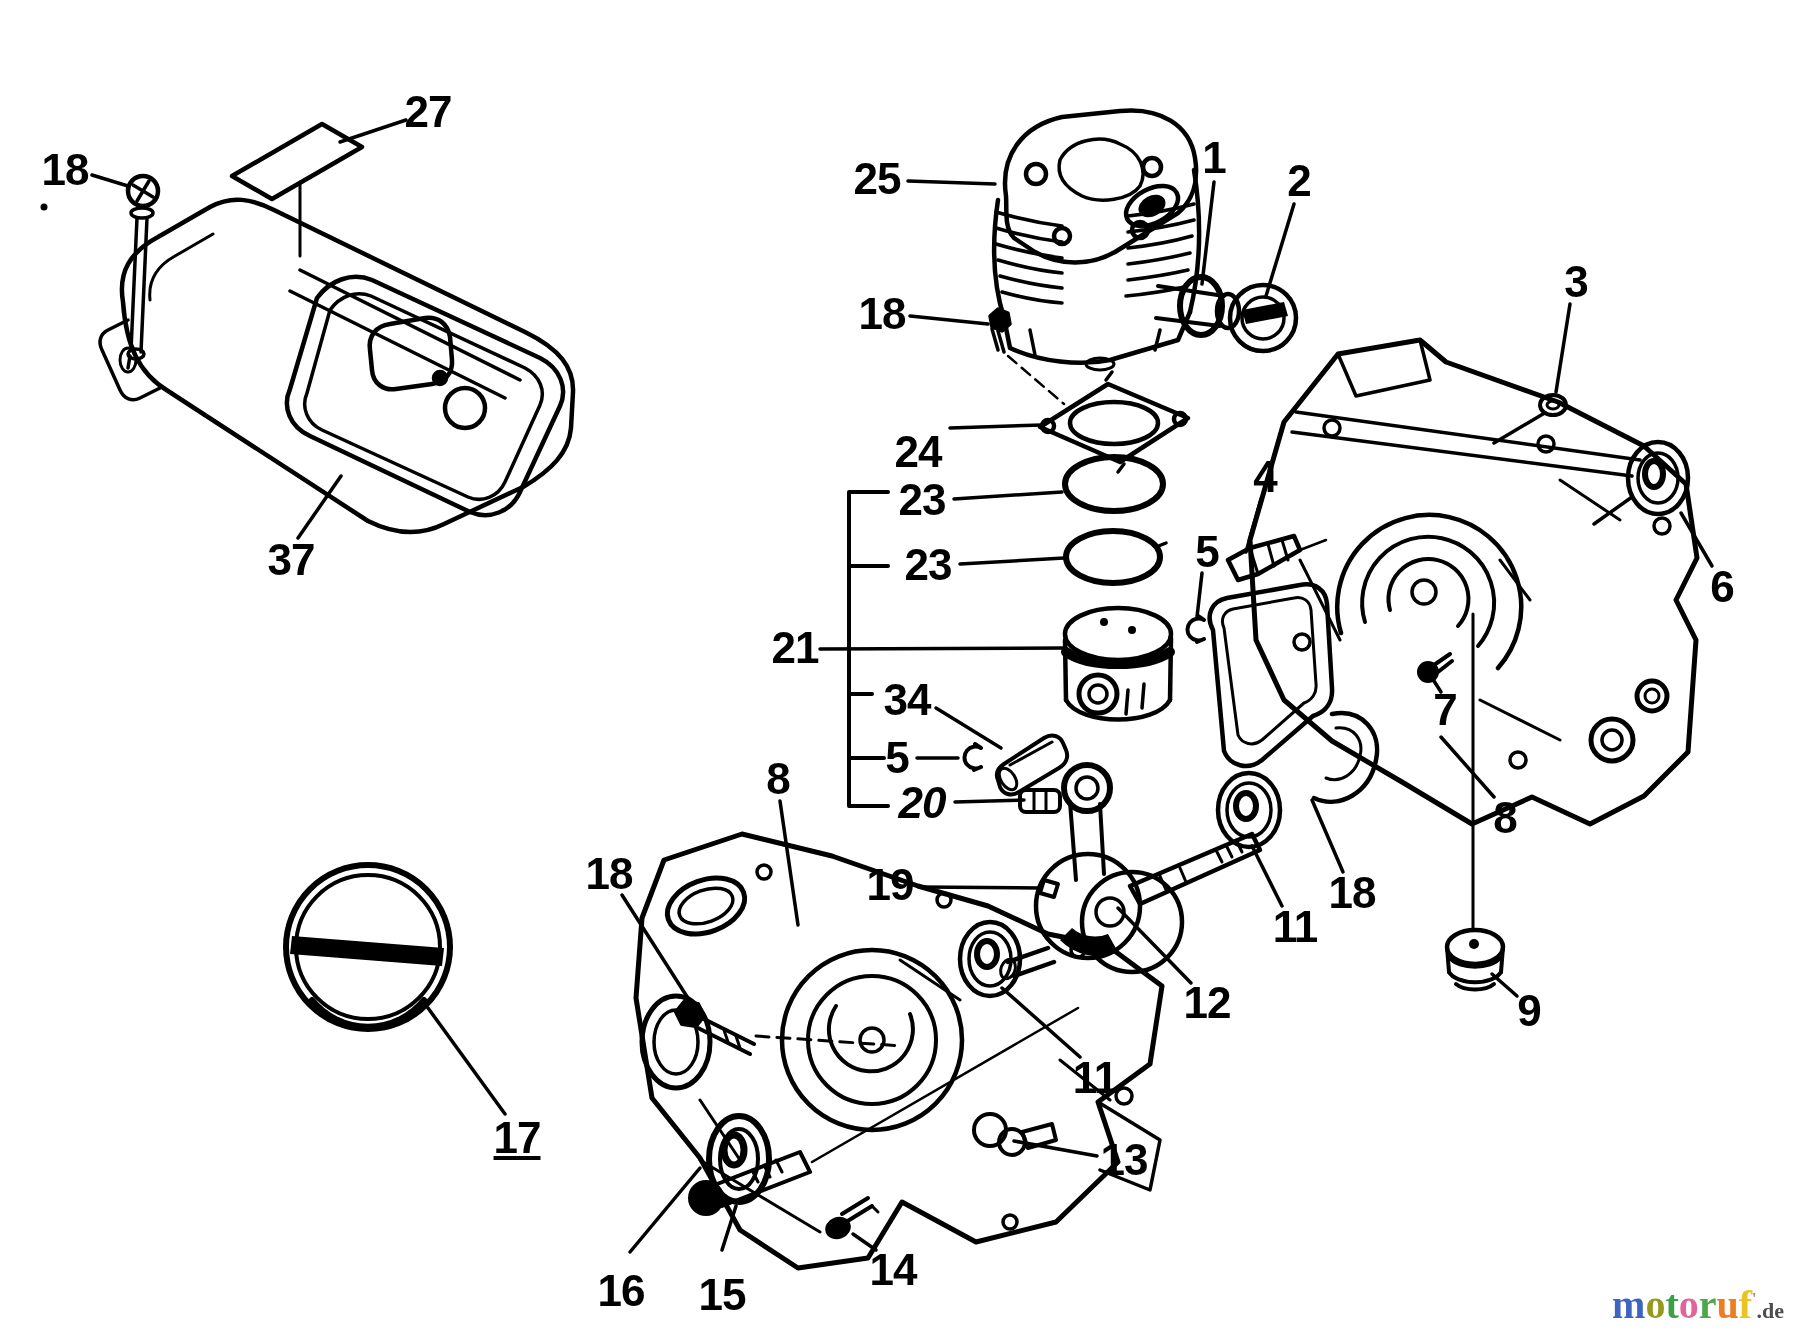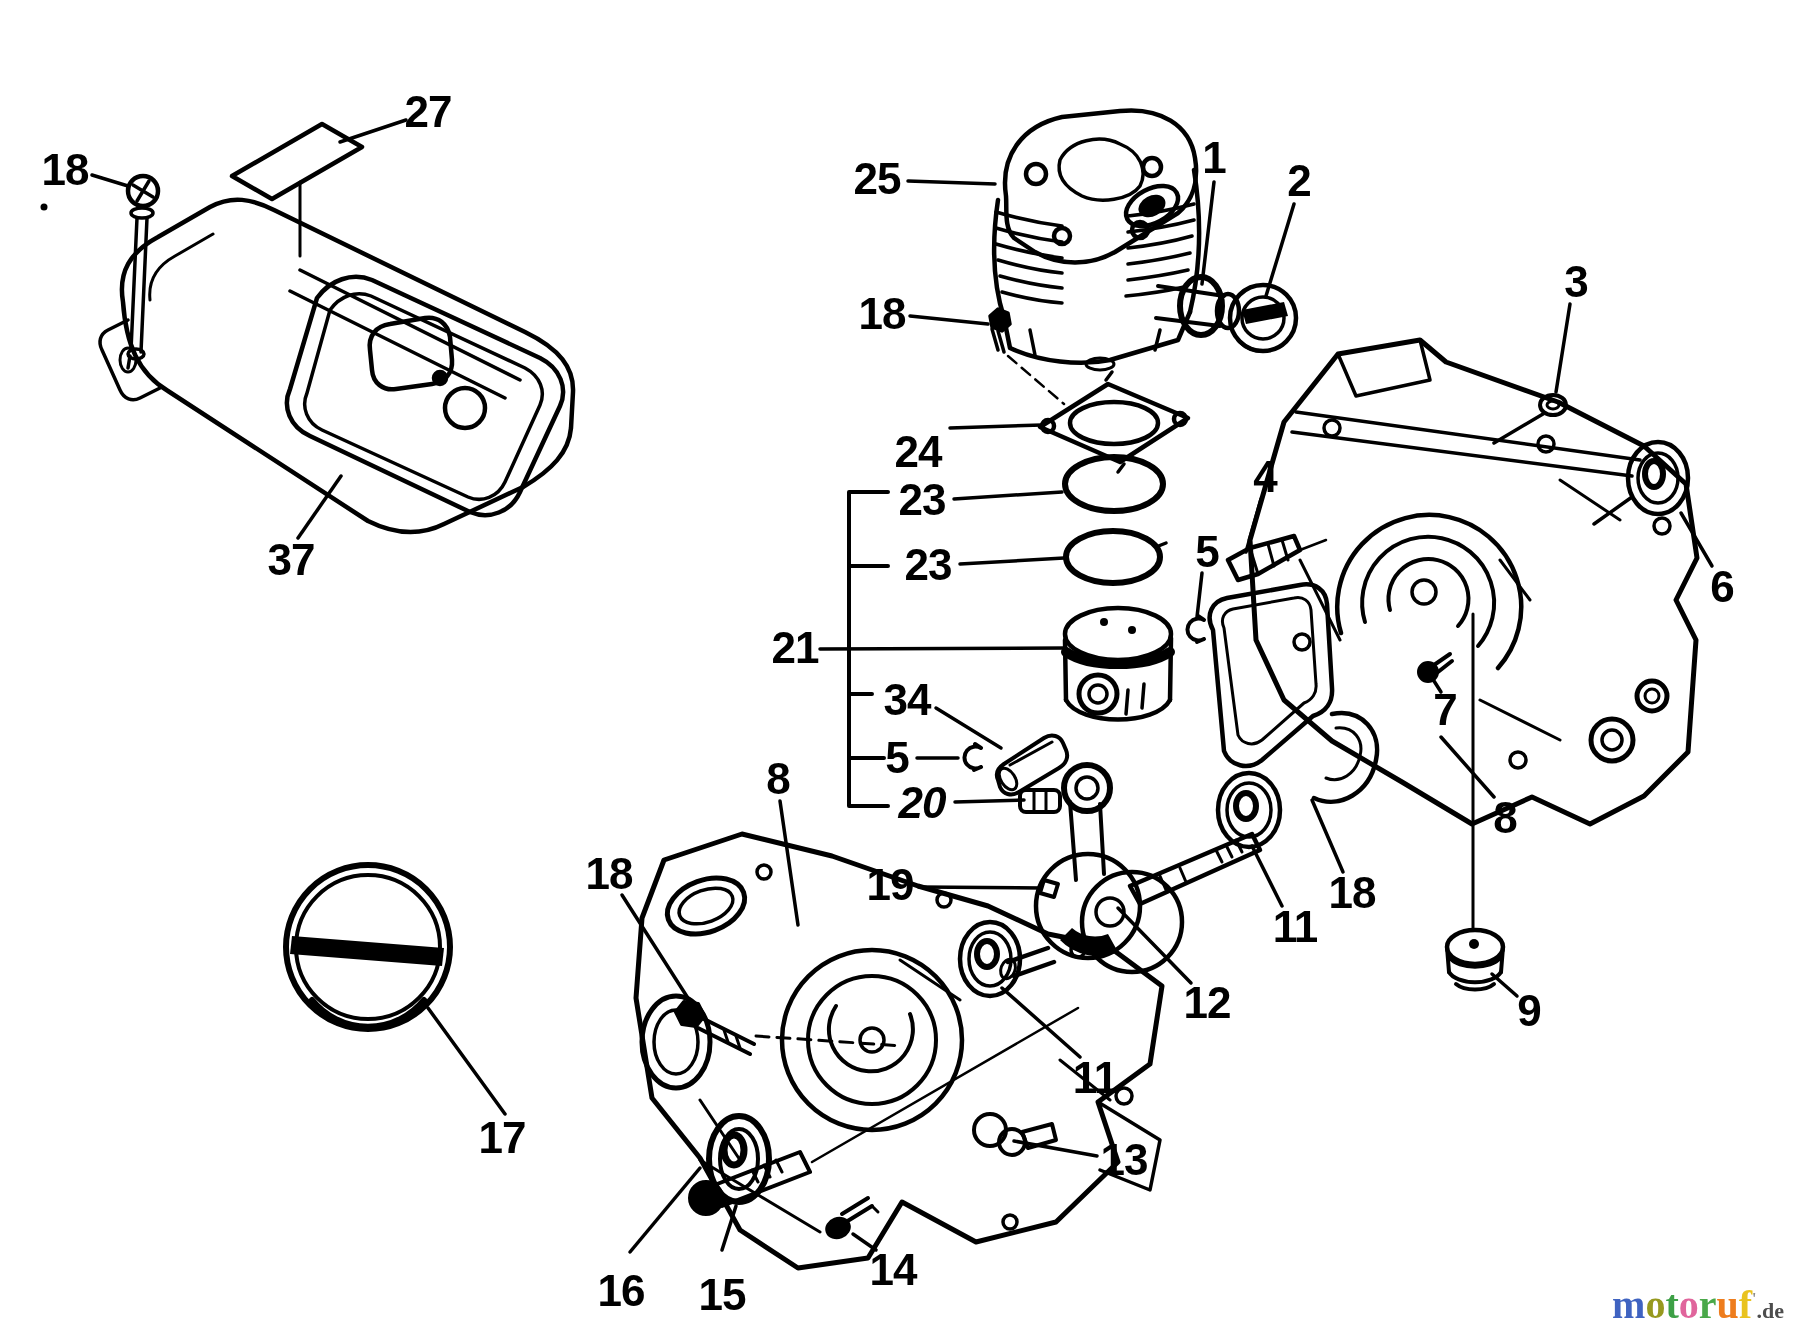--- a/index.html
+++ b/index.html
@@ -321,21 +321,21 @@
       <div class="callout" style="left: 1722px; top: 587px;">6</div>
       <div class="callout" style="left: 1445px; top: 710px;">7</div>
       <div class="callout" style="left: 1505px; top: 818px;">8</div>
       <div class="callout" style="left: 1352px; top: 893px;">18</div>
       <div class="callout" style="left: 1295px; top: 927px;">11</div>
       <div class="callout" style="left: 1207px; top: 1003px;">12</div>
       <div class="callout" style="left: 1095px; top: 1078px;">11</div>
       <div class="callout" style="left: 1124px; top: 1160px;">13</div>
       <div class="callout" style="left: 1529px; top: 1011px;">9</div>
       <div class="callout" style="left: 890px; top: 885px;">19</div>
-      <div class="callout" style="left: 502px; top: 1138px;">17</div>
+      <div class="callout" style="left: 517px; top: 1138px; text-decoration: underline;">17</div>
       <div class="callout" style="left: 621px; top: 1276px; margin-top: 15px;">16</div>
       <div class="callout" style="left: 722px; top: 1274px; margin-top: 21px;">15</div>
       <div class="callout" style="left: 893px; top: 1270px;">14</div>
       <div class="callout" style="left: 609px; top: 874px;">18</div>
     </div>
 
   <div class="logo">
     <span id="logo-word"><span class="ltr" style="color: rgb(63, 99, 193);">m</span><span class="ltr" style="color: rgb(151, 153, 31);">o</span><span class="ltr" style="color: rgb(61, 160, 70);">t</span><span class="ltr" style="color: rgb(224, 101, 156);">o</span><span class="ltr" style="color: rgb(74, 168, 74);">r</span><span class="ltr" style="color: rgb(238, 125, 30);">u</span><span class="ltr" style="color: rgb(233, 195, 31);">f</span></span><span class="logo-tick" style="color: rgb(138, 138, 138);">'</span><span class="logo-suffix" style="color: rgb(77, 77, 77);">.de</span>
   </div>
 </div>

